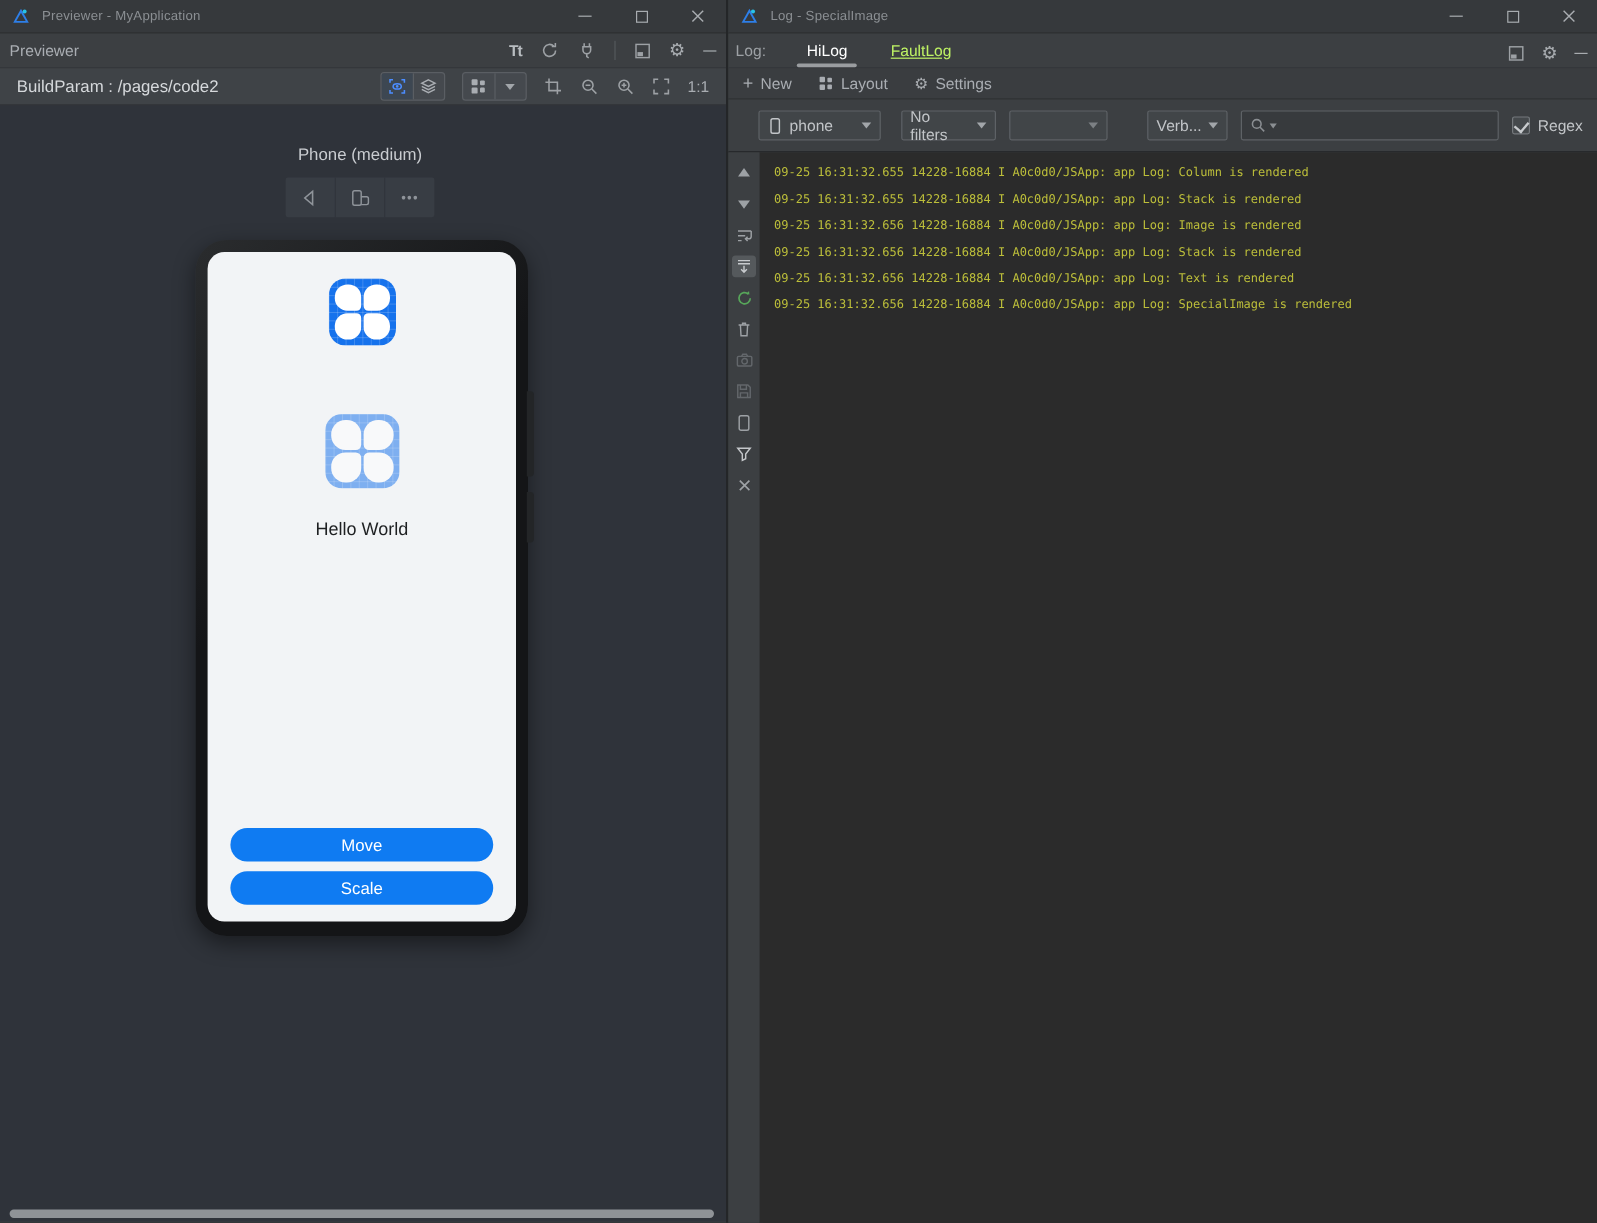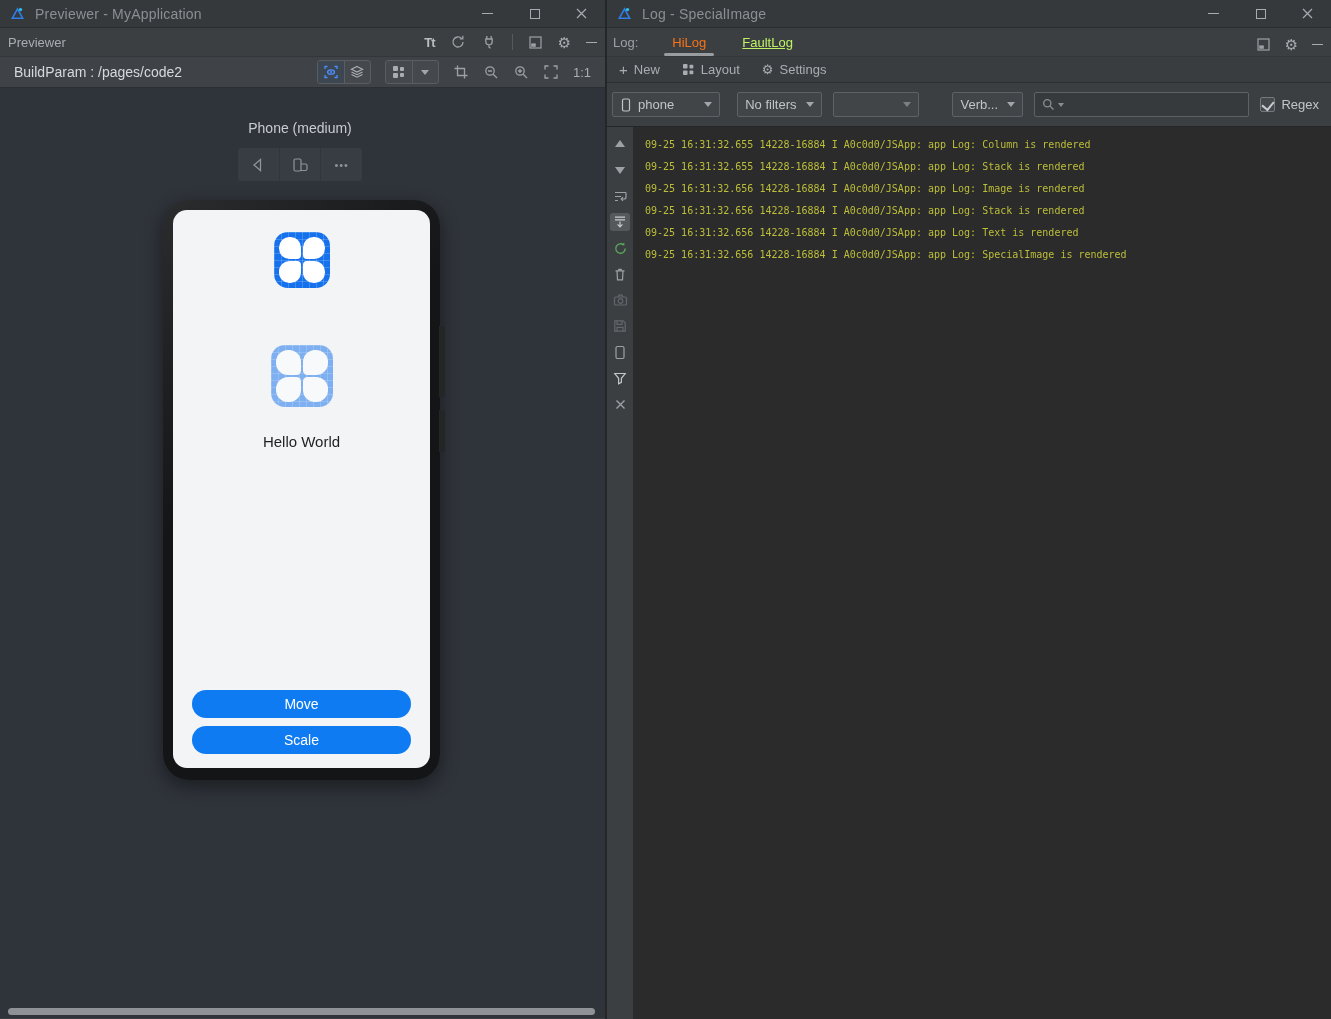--- a/index.html
+++ b/index.html
@@ -6,21 +6,21 @@
   html,body { width:1331px; height:1019px; overflow:hidden; }
   body { font-family:"Liberation Sans", sans-serif; background:#242628; }
   .desktop { position:relative; width:1331px; height:1019px; }
   .window { position:absolute; top:0; height:1019px; background:#3C3F42; }
   .previewer-window { left:0; width:605px; }
   .log-window { left:607px; width:724px; }
 
   
   .titlebar { height:28px; background:#36393C; display:flex; align-items:center; padding:0 0 0 9px; border-bottom:1px solid #2B2D2F; }
   .titlebar .logo { width:17px; height:17px; display:inline-flex; margin-right:9px; }
-  .titlebar .title { font-size:14px; color:#8B8F93; letter-spacing:.2px; white-space:nowrap; }
+  .titlebar .title { font-size:11px; color:#8B8F93; letter-spacing:.2px; white-space:nowrap; }
   .win-controls { margin-left:auto; display:flex; height:100%; }
   .wbtn { width:47px; height:100%; display:flex; align-items:center; justify-content:center; color:#A8ACB0; cursor:pointer; }
   .glyph-min { width:11px; height:1px; background:#A8ACB0; display:block; }
   .glyph-max { width:10px; height:10px; border:1px solid #A8ACB0; display:block; }
 
   
   .ic { display:inline-flex; align-items:center; justify-content:center; color:#9DA1A5; }
   .ic svg { display:block; }
   .gear-glyph { font-size:15px; color:#A8ACB0; line-height:1; }
 
@@ -71,30 +71,30 @@
   .hello-text { margin-top:26px; text-align:center; font-size:15px; color:#1E2022; }
   .pill-btn { position:absolute; left:19px; right:19px; height:28px; border-radius:14px; background:#0F7BF2; color:#FFFFFF; font-size:14px; display:flex; align-items:center; justify-content:center; border:none; cursor:pointer; font-family:"Liberation Sans", sans-serif; }
   .pill-move { bottom:50px; }
   .pill-scale { bottom:14px; }
   .h-scrollbar { position:absolute; left:8px; bottom:3px; width:587px; height:7px; background:#8F9397; border-radius:4px; }
 
   
   .tabrow { height:29px; background:#3C3F42; border-bottom:1px solid #33363A; display:flex; align-items:flex-end; padding:0 8px 0 6px; }
   .tabrow .log-label { font-size:13px; color:#9DA1A5; padding-bottom:6px; }
   .tab { font-size:13px; padding:0 2px 6px; margin-left:32px; position:relative; cursor:pointer; }
-  .tab.active { color:#f97316; }
+  .tab.active { color:#ffffff; }
   .tab.inactive { color:#bef264;text-decoration:underline; }
   .tab.active::after { content:""; position:absolute; left:-6px; right:-6px; bottom:0; height:3px; border-radius:2px; background:#9A9DA0; }
   .tabrow .right-icons { margin-left:auto; display:flex; align-items:center; gap:14px; padding-bottom:4px; }
 
   .actionrow { height:26px; background:#3A3D40; border-bottom:1px solid #2C2F31; display:flex; align-items:center; gap:22px; padding:0 12px; }
   .action-item { display:flex; align-items:center; gap:6px; font-size:13px; color:#A9ADB2; cursor:pointer; }
   .plus-glyph { font-size:15px; color:#A9ADB2; line-height:1; }
 
-  .filterrow { height:44px; background:#3C3F42; border-bottom:1px solid #232527; display:flex; align-items:center; padding:0 12px 0 5px; gap:11px; }
+  .filterrow { height:44px; background:#3C3F42; border-bottom:1px solid #232527; display:flex; align-items:center; padding:0 12px 0 25px; gap:11px; }
   .dropdown { height:25px; background:#414548; border:1px solid #5E6266; border-radius:2px; display:flex; align-items:center; padding:0 7px; gap:6px; font-size:13px; color:#C2C5C8; cursor:pointer; }
   .dropdown .dd-caret { margin-left:auto; }
   .dd-device { width:110px; margin-right:6px; }
   .dd-filters { width:86px; }
   .dd-empty { width:88px; color:#7C8084; }
   .dd-level { width:72px;margin-left:22px; }
   .searchbox { flex:1; height:25px; background:#373A3D; border:1px solid #5E6266; border-radius:2px; display:flex; align-items:center; padding:0 6px; gap:2px; }
   .searchbox input { flex:1; background:transparent; border:none; outline:none; color:#C2C5C8; font-size:13px; font-family:"Liberation Sans", sans-serif; }
   .caret-tiny { width:0; height:0; border-left:3px solid transparent; border-right:3px solid transparent; border-top:4px solid #8A8E92; display:inline-block; }
   .regex-wrap { display:flex; align-items:center; gap:6px; font-size:13px; color:#C2C5C8; }

